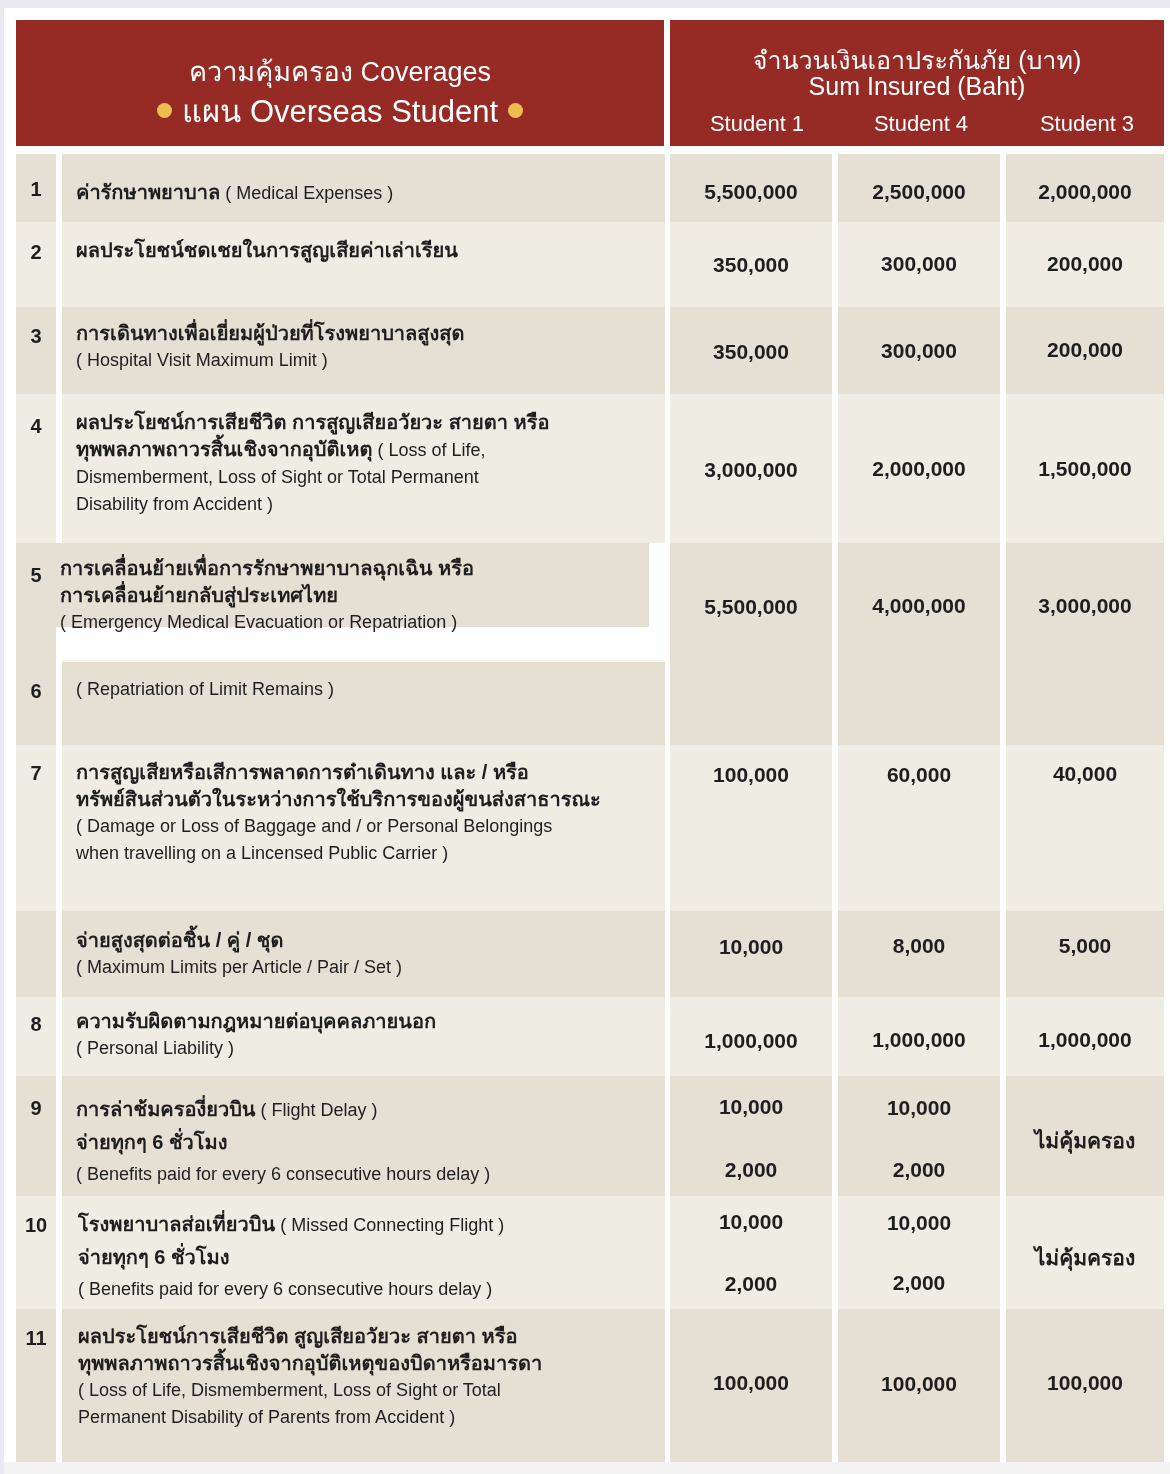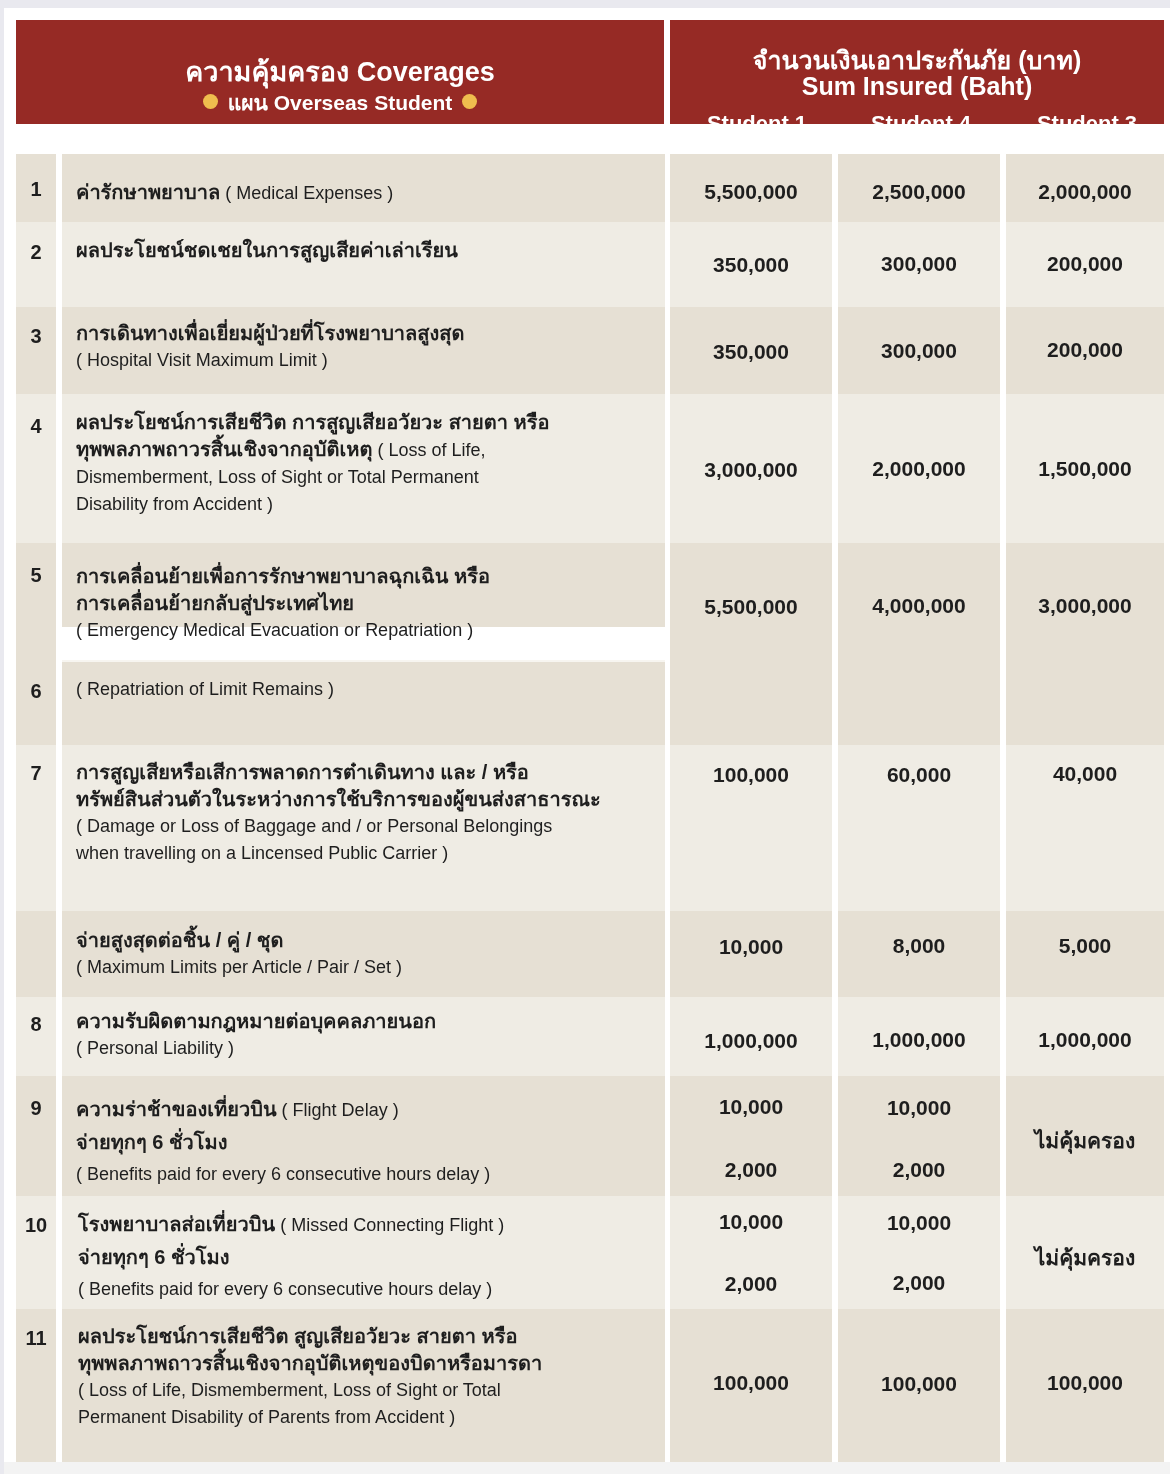--- a/index.html
+++ b/index.html
@@ -12,28 +12,28 @@
   }
   .card {
     position: absolute; left: 4px; top: 8px; width: 1166px; height: 1466px;
     background: #ffffff;
   }
   .bottom-strip {
     position: absolute; left: 4px; top: 1462px; width: 1166px; height: 12px;
     background: #f3f3f3;
   }
   .hdr {
-    position: absolute; top: 20px; height: 104px;
-    background: #962a25; color: #ffffff; font-weight: bold;
+    position: absolute; top: 20px; height: 126px;
+    background: #962a25; color: #ffffff; font-weight: normal;
     text-align: center;
   }
   .hdr-left { left: 16px; width: 648px; }
   .hdr-right { left: 670px; width: 494px; }
   .hdr-left .l1 { position: absolute; top: 30px; left: 0; right: 0; font-size: 27px; }
-  .hdr-left .l2 { position: absolute; top: 66px; left: 0; right: 0; font-size: 21px; }
+  .hdr-left .l2 { position: absolute; top: 66px; left: 0; right: 0; font-size: 31px; }
   .dot { display: inline-block; width: 15px; height: 15px; border-radius: 50%;
          background: #efbd4e; vertical-align: middle; margin: 0 10px; position: relative; top: -3px; }
   .hdr-right .r1 { position: absolute; top: 20px; left: 0; right: 0; font-size: 25px; }
   .hdr-right .r2 { position: absolute; top: 52px; left: 0; right: 0; font-size: 25px; }
   .hdr-right .stu { position: absolute; top: 91px; font-size: 22px; width: 162px; text-align: center; }
 
   .cell { position: absolute; box-sizing: border-box; }
   .dark { background: #e6e0d4; }
   .light { background: #efece4; }
   .num { font-weight: bold; font-size: 20px; text-align: center; }
@@ -113,21 +113,21 @@
     <span class="t" style="top:64px">3,000,000</span>
   </div>
 <div class="cell light val" style="left:838px;top:394px;width:162px;height:149px">
     <span class="t" style="top:63px">2,000,000</span>
   </div>
 <div class="cell light val" style="left:1006px;top:394px;width:158px;height:149px">
     <span class="t" style="top:63px">1,500,000</span>
   </div>
 
 <div class="cell dark num" style="left:16px;top:543px;width:40px;height:202px;padding-top:21px">5</div>
-<div class="cell dark desc" style="left:62px;top:543px;width:603px;height:84px;padding-top:20px">
+<div class="cell dark desc" style="left:46px;top:543px;width:603px;height:84px;padding-top:12px">
   <div class="th">การเคลื่อนย้ายเพื่อการรักษาพยาบาลฉุกเฉิน หรือ</div>
   <div class="th">การเคลื่อนย้ายกลับสู่ประเทศไทย</div>
   <div class="en">( Emergency Medical Evacuation or Repatriation )</div>
 </div>
 <div class="cell" style="left:62px;top:660px;width:603px;height:2px;background:#f7f5f0"></div>
 <div class="cell num" style="left:16px;top:662px;width:40px;height:60px;padding-top:18px">6</div>
 <div class="cell dark desc" style="left:62px;top:662px;width:603px;height:83px;padding-top:14px">
   <div class="en">( Repatriation of Limit Remains )</div>
 </div>
 <div class="cell dark val" style="left:670px;top:543px;width:162px;height:202px">
@@ -182,21 +182,21 @@
   </div>
 <div class="cell light val" style="left:838px;top:997px;width:162px;height:79px">
     <span class="t" style="top:31px">1,000,000</span>
   </div>
 <div class="cell light val" style="left:1006px;top:997px;width:158px;height:79px">
     <span class="t" style="top:31px">1,000,000</span>
   </div>
 
 <div class="cell dark num" style="left:16px;top:1076px;width:40px;height:120px;padding-top:21px">9</div>
 <div class="cell dark desc" style="left:62px;top:1076px;width:603px;height:120px;padding-top:17px;line-height:32px">
-  <div><span class="th">ความร่าช้าของเที่ยวบิน</span> <span class="en">( Flight Delay )</span></div>
+  <div><span class="th">การล่าช้มครองี่ยวบิน</span> <span class="en">( Flight Delay )</span></div>
   <div class="th">จ่ายทุกๆ 6 ชั่วโมง</div>
   <div class="en">( Benefits paid for every 6 consecutive hours delay )</div>
 </div>
 <div class="cell dark val" style="left:670px;top:1076px;width:162px;height:120px">
   <span class="t" style="top:19px">10,000</span>
   <span class="t" style="top:82px">2,000</span>
 </div>
 <div class="cell dark val" style="left:838px;top:1076px;width:162px;height:120px">
   <span class="t" style="top:20px">10,000</span>
   <span class="t" style="top:82px">2,000</span>

